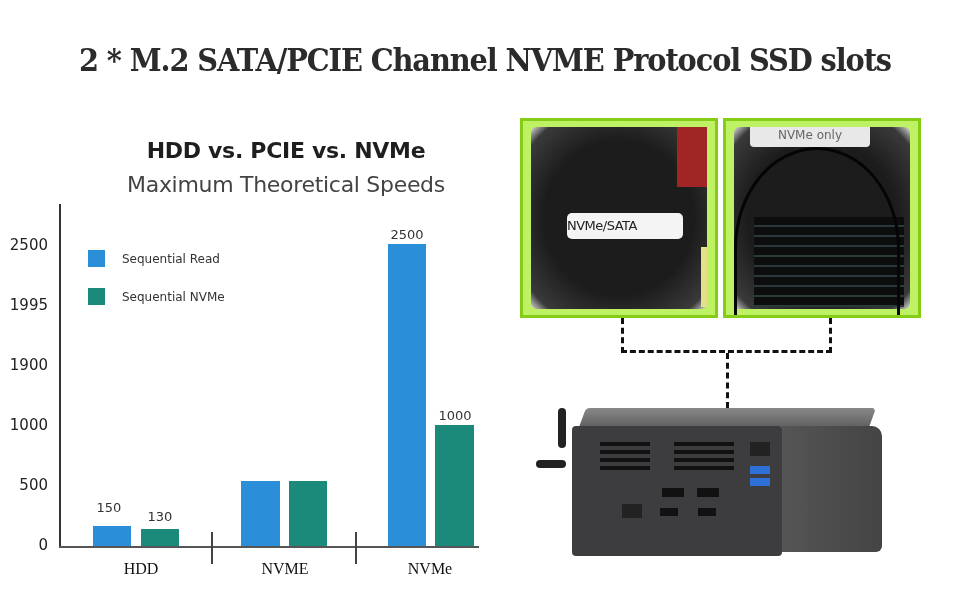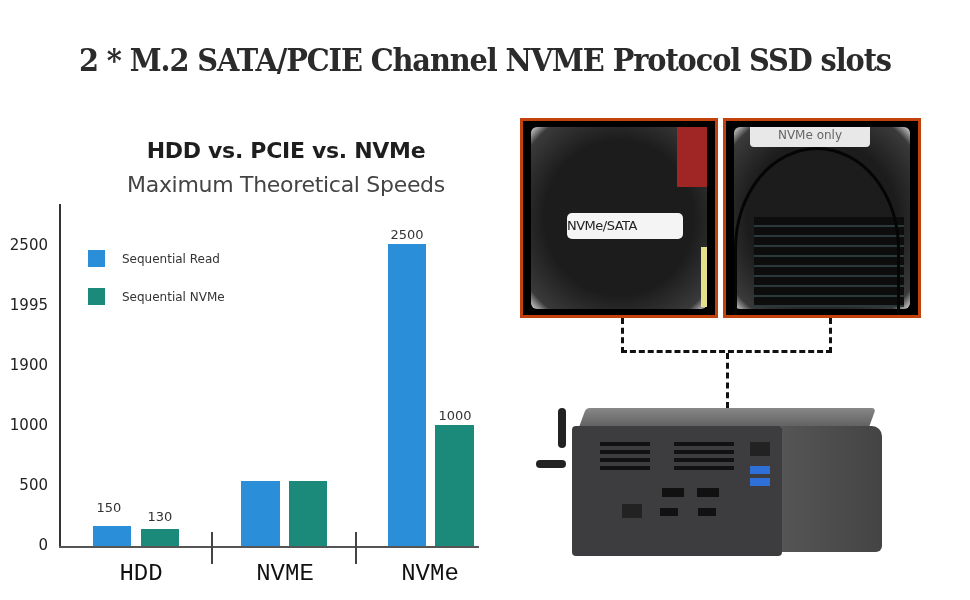--- a/index.html
+++ b/index.html
@@ -6,25 +6,25 @@
   body{width:970px;height:600px;position:relative;overflow:hidden;font-family:"Liberation Sans",sans-serif;}
   .headline{position:absolute;left:0;top:42px;width:970px;text-align:center;font-family:"DejaVu Serif",serif;font-weight:bold;font-size:31px;color:#2b2b2b;letter-spacing:-1.2px;transform:scaleX(0.93);}
   .chart-title{position:absolute;left:100px;top:138px;width:372px;text-align:center;font-family:"DejaVu Sans",sans-serif;font-weight:bold;font-size:22px;color:#1e1e1e;letter-spacing:-0.3px;}
   .chart-subtitle{position:absolute;left:100px;top:172px;width:372px;text-align:center;font-family:"DejaVu Sans",sans-serif;font-size:22px;color:#444;letter-spacing:-0.3px;}
   .ytick{position:absolute;left:0;width:48px;text-align:right;font-family:"DejaVu Sans",sans-serif;font-size:15px;color:#222;}
   .yaxis{position:absolute;left:59px;top:204px;width:2px;height:344px;background:#333;}
   .xaxis{position:absolute;left:59px;top:546px;width:420px;height:2px;background:#555;}
   .sep{position:absolute;top:532px;width:2px;height:32px;background:#444;}
   .bar{position:absolute;}
   .bar-label{position:absolute;width:60px;text-align:center;font-family:"DejaVu Sans",sans-serif;font-size:13px;color:#333;}
-  .cat{position:absolute;top:560px;width:110px;text-align:center;font-family:Liberation Mono, monospace;font-size:24px;color:#111;}
+  .cat{position:absolute;top:560px;width:110px;text-align:center;font-family:Liberation Serif, serif;font-size:16px;color:#111;}
   .legend-item{position:absolute;left:88px;display:flex;align-items:center;}
   .legend-swatch{width:17px;height:17px;margin-right:17px;}
   .legend-text{font-family:"DejaVu Sans",sans-serif;font-size:12px;color:#333;}
-  .photo{position:absolute;top:118px;width:192px;height:194px;border:3px solid #c2410c;background:#000000;overflow:hidden;}
+  .photo{position:absolute;top:118px;width:192px;height:194px;border:3px solid #84cc16;background:#bef264;overflow:hidden;}
   .photo-inner{position:absolute;left:8px;top:6px;right:8px;bottom:6px;background:radial-gradient(ellipse at center,#1c1c1c 60%,#3a3a3a 90%,#ddd 100%);border-radius:6px;}
   .connector{position:absolute;border:3px dashed #111;}
   .pc{position:absolute;left:572px;top:408px;width:310px;height:140px;}
 </style>
 </head>
 <body>
 
 <div class="headline">2 * M.2 SATA/PCIE Channel NVME Protocol SSD slots</div>
 
 <div>

